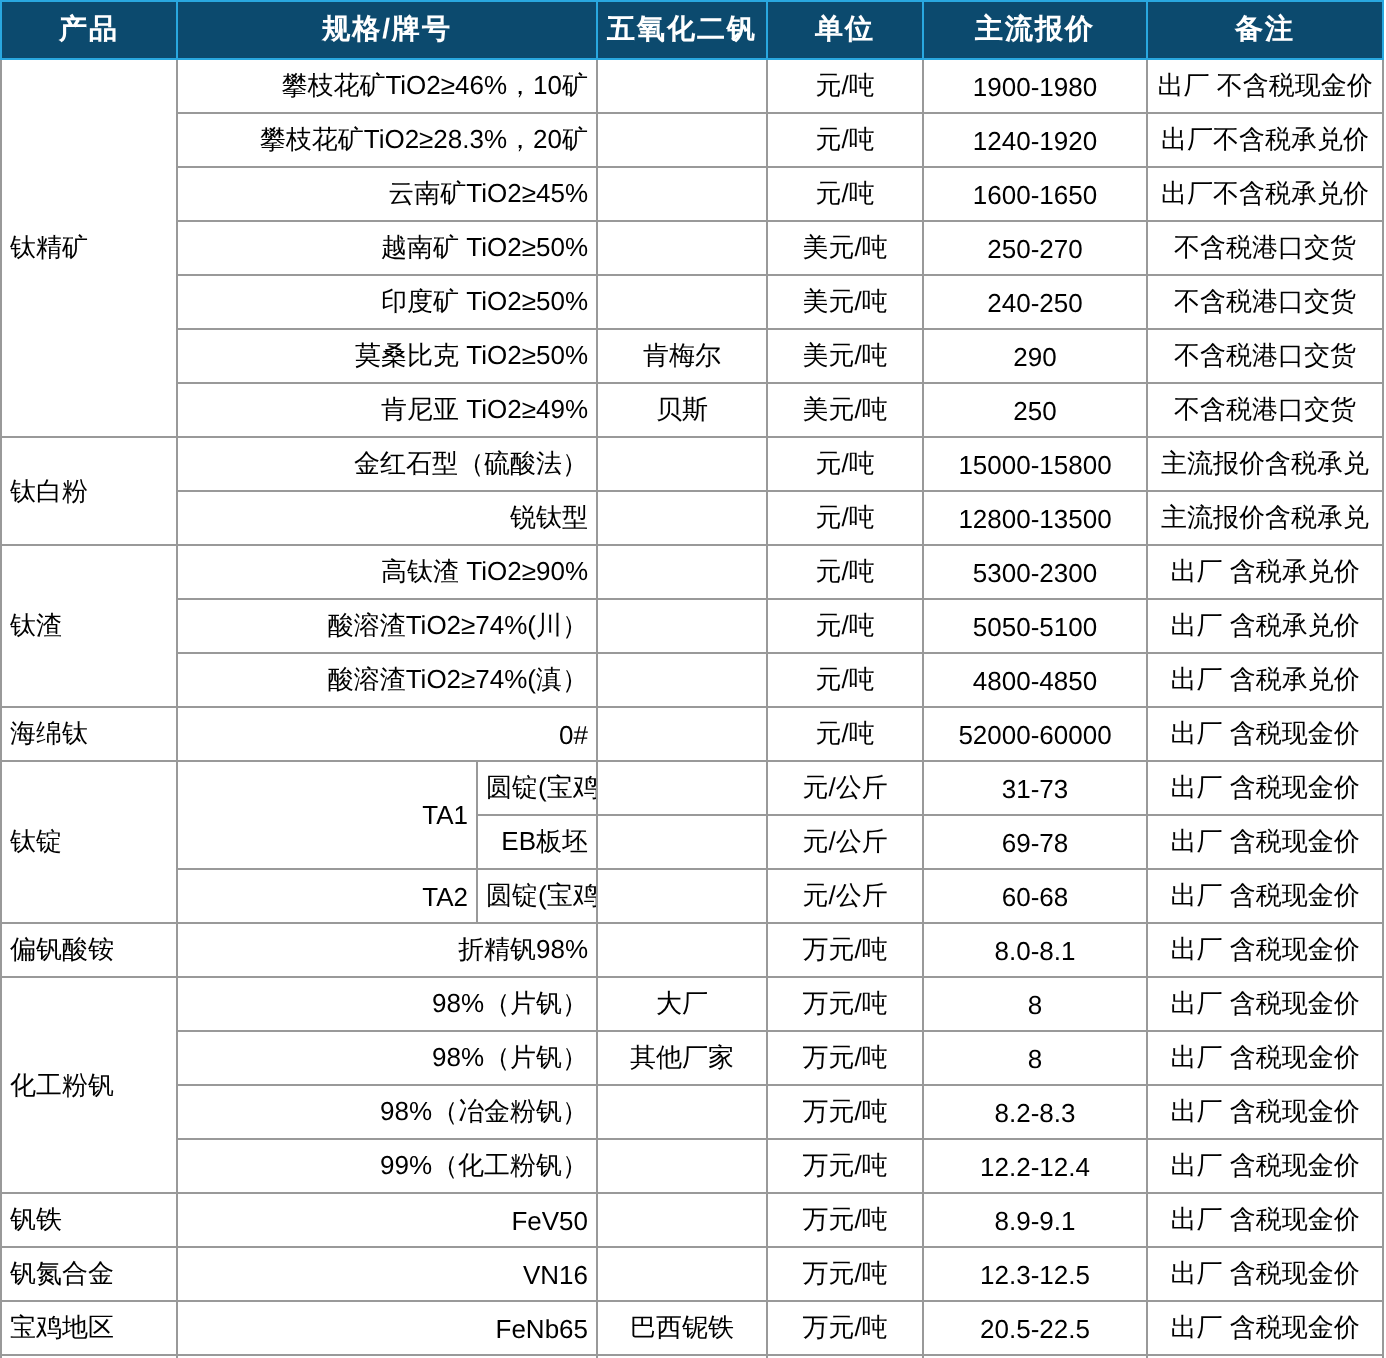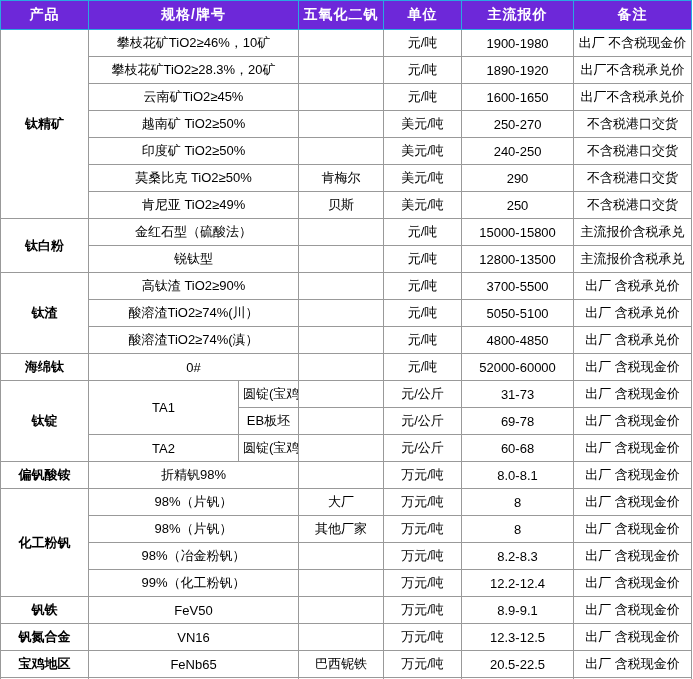--- a/index.html
+++ b/index.html
@@ -20,45 +20,44 @@
     table-layout: fixed;
   }
   #price-table col.c-product   { width: 88px; }
   #price-table col.c-spec      { width: 150px; }
   #price-table col.c-spec2     { width: 60px; }
   #price-table col.c-factory   { width: 85px; }
   #price-table col.c-unit      { width: 78px; }
   #price-table col.c-price     { width: 112px; }
   #price-table col.c-note      { width: 118px; }
   #price-table th {
-    background: #6d28d9;
+    background: #0c4a6e;
     color: #ffffff;
     font-size: 14px;
     font-weight: bold;
     height: 26px;
     border: 1px solid #29a8e0;
     text-align: center;
     letter-spacing: 1px;
   }
   #price-table td {
     border: 1px solid #999999;
     font-size: 13px;
     color: #000000;
     height: 26px;
     padding: 0 4px;
     background: #ffffff;
     overflow: hidden;
     white-space: nowrap;
   }
   td.group {
-    text-align: center;
-    font-weight: bold;
+    font-weight: normal;
   }
   td.left {
-    text-align: center;
+    text-align: right;
   }
   td.center {
     text-align: center;
   }
 </style>
 </head>
 <body>
 
 <table id="price-table">
   <colgroup>
@@ -86,21 +85,21 @@
         <td class="left" colspan="2">攀枝花矿TiO2≥46%，10矿</td>
         <td class="center"></td>
         <td class="center">元/吨</td>
         <td class="center">1900-1980</td>
         <td class="center">出厂 不含税现金价</td>
       </tr>
       <tr>
         <td class="left" colspan="2">攀枝花矿TiO2≥28.3%，20矿</td>
         <td class="center"></td>
         <td class="center">元/吨</td>
-        <td class="center">1890-1920</td>
+        <td class="center">1240-1920</td>
         <td class="center">出厂不含税承兑价</td>
       </tr>
       <tr>
         <td class="left" colspan="2">云南矿TiO2≥45%</td>
         <td class="center"></td>
         <td class="center">元/吨</td>
         <td class="center">1600-1650</td>
         <td class="center">出厂不含税承兑价</td>
       </tr>
       <tr>
@@ -144,21 +143,21 @@
         <td class="center"></td>
         <td class="center">元/吨</td>
         <td class="center">12800-13500</td>
         <td class="center">主流报价含税承兑</td>
       </tr>
       <tr>
         <td class="group" rowspan="3">钛渣</td>
         <td class="left" colspan="2">高钛渣 TiO2≥90%</td>
         <td class="center"></td>
         <td class="center">元/吨</td>
-        <td class="center">3700-5500</td>
+        <td class="center">5300-2300</td>
         <td class="center">出厂 含税承兑价</td>
       </tr>
       <tr>
         <td class="left" colspan="2">酸溶渣TiO2≥74%(川）</td>
         <td class="center"></td>
         <td class="center">元/吨</td>
         <td class="center">5050-5100</td>
         <td class="center">出厂 含税承兑价</td>
       </tr>
       <tr>

